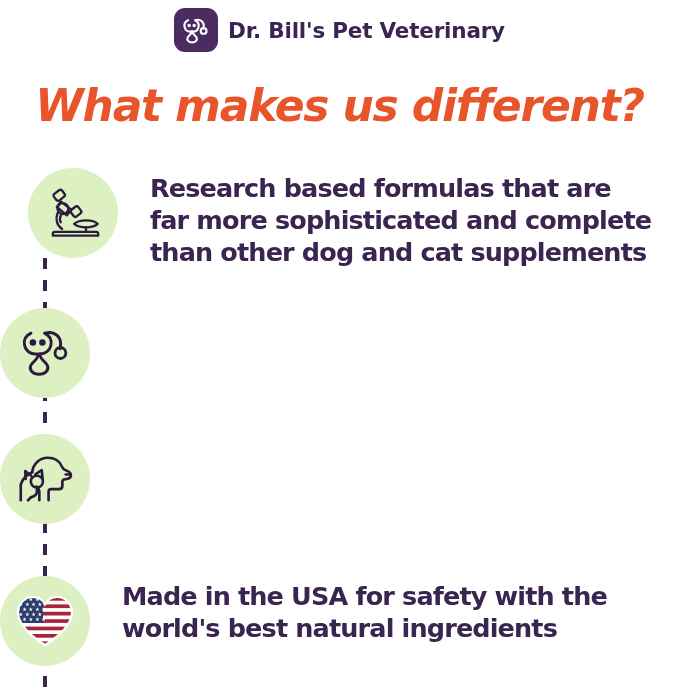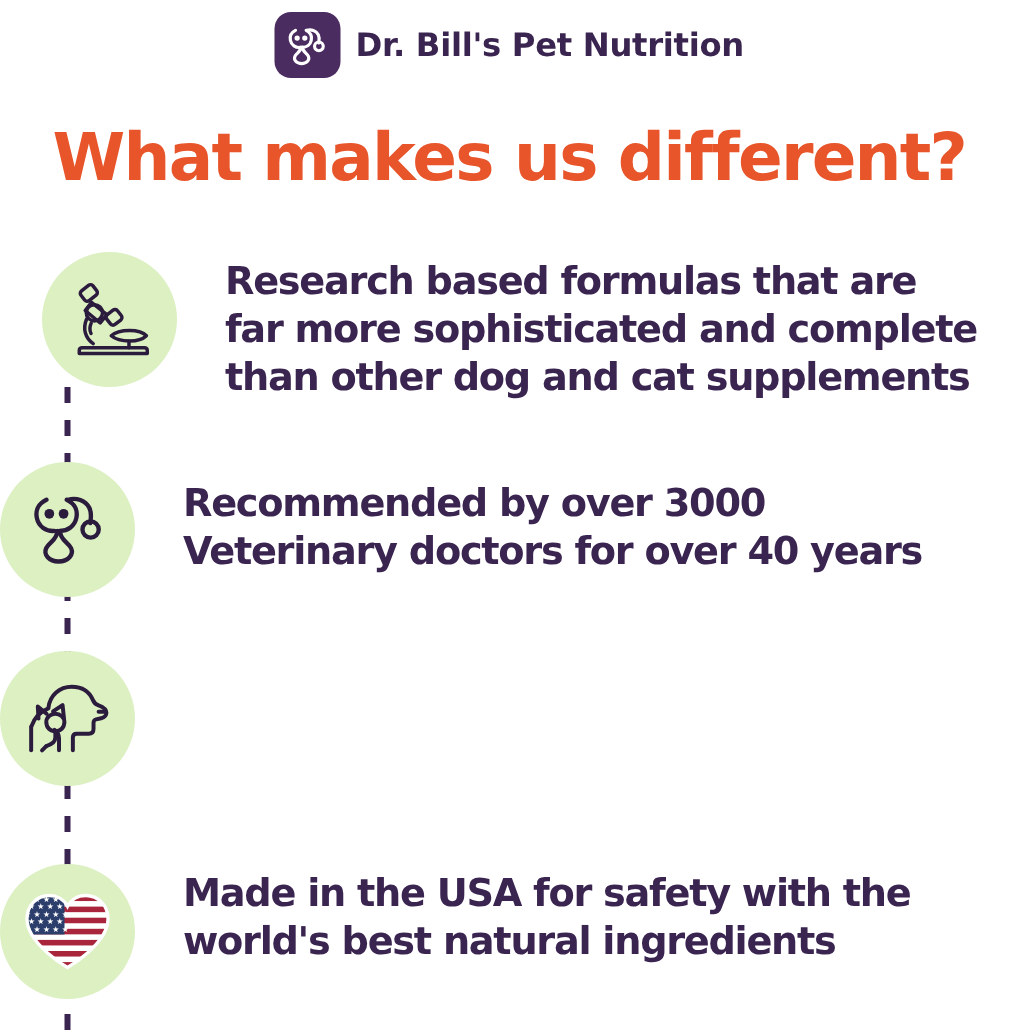--- a/index.html
+++ b/index.html
@@ -54,20 +54,21 @@
     top: 80px;
     left: 0;
     width: 679px;
     text-align: center;
     font-family: "DejaVu Sans", sans-serif;
     font-size: 44px;
     font-weight: bold;
     color: #e8552a;
     letter-spacing: -1.2px;
     white-space: nowrap;
+    font-style: italic;
   }
 
   
   .feature-list {
     position: absolute;
     top: 168px;
     left: 0;
     width: 679px;
     height: 522px;
   }
@@ -142,21 +143,21 @@
           <path d="M15.1 6.2 C17.9 7.6 19.1 10.2 18.5 12.9 C17.9 15.9 15.4 17.6 12.6 17.6"></path>
           <path d="M11.6 17.4 C11.6 20.6 8.6 21.4 7.6 23.6 C6.6 25.9 8.6 28.4 12.1 28.4 C15.6 28.4 17.6 25.9 16.6 23.6 C15.6 21.4 12.6 20.6 12.6 17.4"></path>
           <path d="M15.6 6.2 C18.4 5.3 21.8 6.4 23.2 9.1 C24.2 11.1 23.8 12.7 23.5 14.6"></path>
           <circle cx="23.6" cy="16.9" r="2.9"></circle>
         </g>
         <circle cx="9.1" cy="11.4" r="1.75" fill="#ffffff"></circle>
         <circle cx="14.2" cy="11.4" r="1.75" fill="#ffffff"></circle>
       </svg>
     </span>
   </div>
-  <div class="brand-name">Dr. Bill's Pet Nutrition</div>
+  <div class="brand-name">Dr. Bill's Pet Veterinary</div>
 </div>
 
 <div class="headline">What makes us different?</div>
 
 <div class="feature-list">
 
   <div class="connector-spine"></div>
 
   <div class="feature-row" data-row="0">
     <div class="feature-icon-badge">
@@ -190,22 +191,20 @@
             <path d="M31.5 11.5 C36.8 14 39.2 18.8 38.1 24 C37 29.6 32.2 32.9 26.8 32.9"></path>
             <path d="M25 33 C25 39.2 19.2 40.7 17.3 44.9 C15.4 49.3 19.2 54 25.9 54 C32.6 54 36.4 49.3 34.5 44.9 C32.6 40.7 26.8 39.2 26.8 33"></path>
             <path d="M32.5 11.5 C37.9 9.8 44.4 11.9 47 17.1 C48.9 20.9 48.2 24 47.6 27.6"></path>
             <circle cx="47.9" cy="32" r="5.6"></circle>
           </g>
           <circle cx="19.5" cy="21.2" r="3.35" fill="#2b1b3d"></circle>
           <circle cx="29.3" cy="21.2" r="3.35" fill="#2b1b3d"></circle>
         </svg>
       </span>
     </div>
-    <div class="feature-text">Recommended by over 3000
-Veterinary doctors for over 40 years</div>
   </div>
 
   <div class="feature-row" data-row="2">
     <div class="feature-icon-badge">
       <span>
         <svg width="66" height="62" viewBox="0 0 70 64" aria-hidden="true">
           <g fill="none" stroke="#2b1b3d" stroke-width="2.8" stroke-linecap="round" stroke-linejoin="round">
             <path d="M21.5 24.5 C22.5 15.5 29.5 9.5 38 9.5 C45 9.5 50.5 13 53 19 C53.8 21 55 22 57 22.7 C60.5 24 62.5 25.5 62.5 28 C62.5 30 61 31.3 58.8 31.8 L55.2 32.6 C54 32.9 53.4 33.8 53.4 35.2 L53.4 39.5 C53.4 41.5 52.2 42.8 50 42.8 L41.5 42.8 C39.8 42.8 38.8 43.8 38.8 45.5 L38.8 54.5"></path>
             <path d="M57 27.2 L61 27.2"></path>
             <path d="M29 54.5 L29 46 C29 43.5 27.8 41.5 25.8 40"></path>

